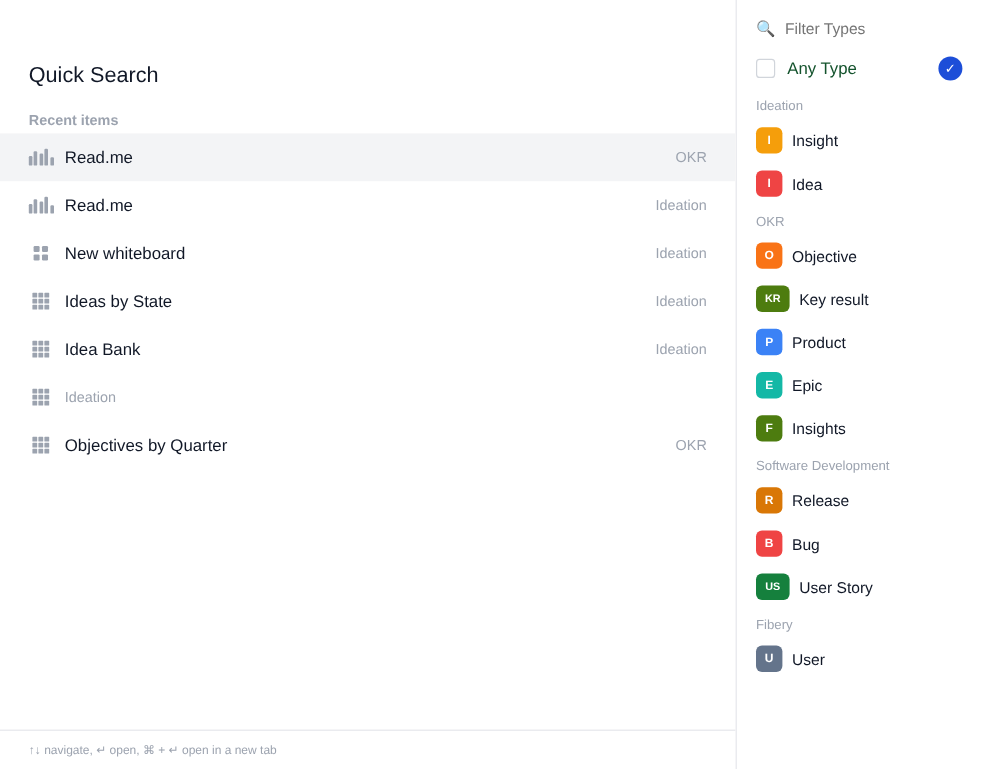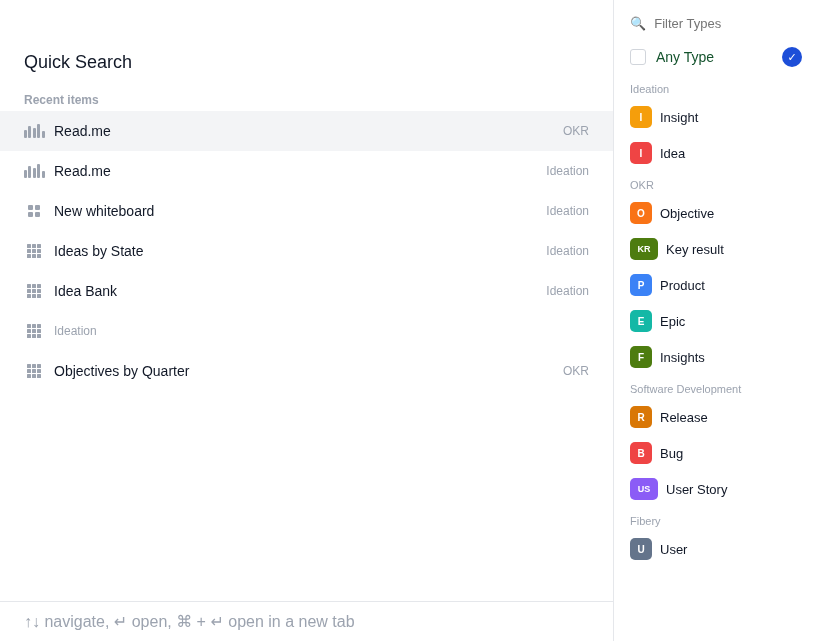--- a/index.html
+++ b/index.html
@@ -95,21 +95,21 @@
     .item-tag {
       font-size: 12px;
       color: #9ca3af;
       font-weight: 400;
     }
 
     
     .bottom-bar {
       padding: 10px 24px;
       border-top: 1px solid #e5e7eb;
-      font-size: 16px;
+      font-size: 10px;
       color: #9ca3af;
     }
 
     
     .right-panel {
       width: 204px;
       display: flex;
       flex-direction: column;
       overflow: hidden;
     }
@@ -218,21 +218,21 @@
     }
 
     
     .badge-yellow { background: #f59e0b; }
     .badge-red { background: #ef4444; }
     .badge-orange { background: #f97316; }
     .badge-green { background: #4d7c0f; }
     .badge-blue { background: #3b82f6; }
     .badge-teal { background: #14b8a6; }
     .badge-amber { background: #d97706; }
-    .badge-cyan { background: #8b5cf6; }
+    .badge-cyan { background: #15803d; }
     .badge-slate { background: #64748b; }
   </style>
 </head>
 <body>
 
 <div class="main-container">
 
   <div class="left-panel">
     <div class="panel-header">
       <div class="panel-title">Quick Search</div>

